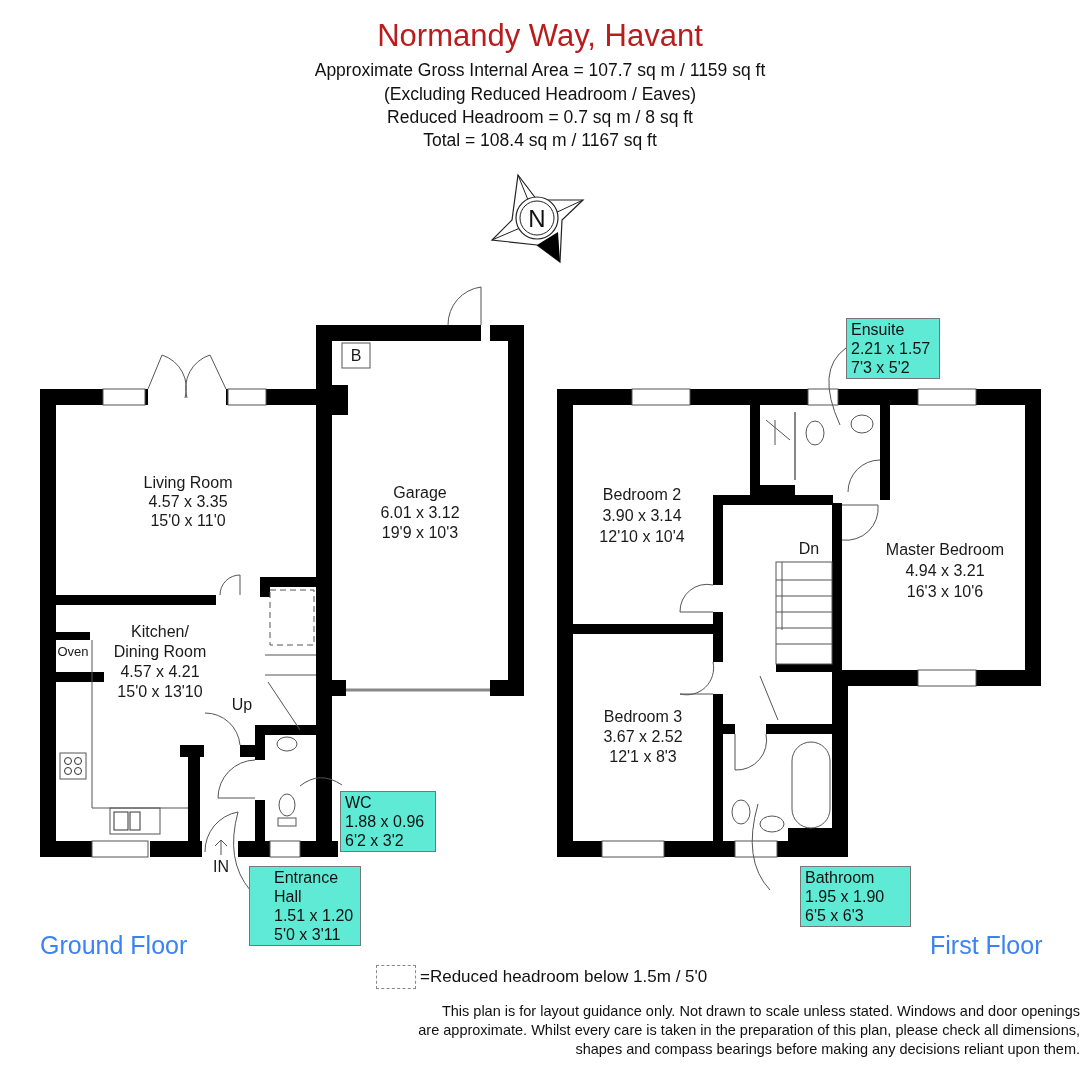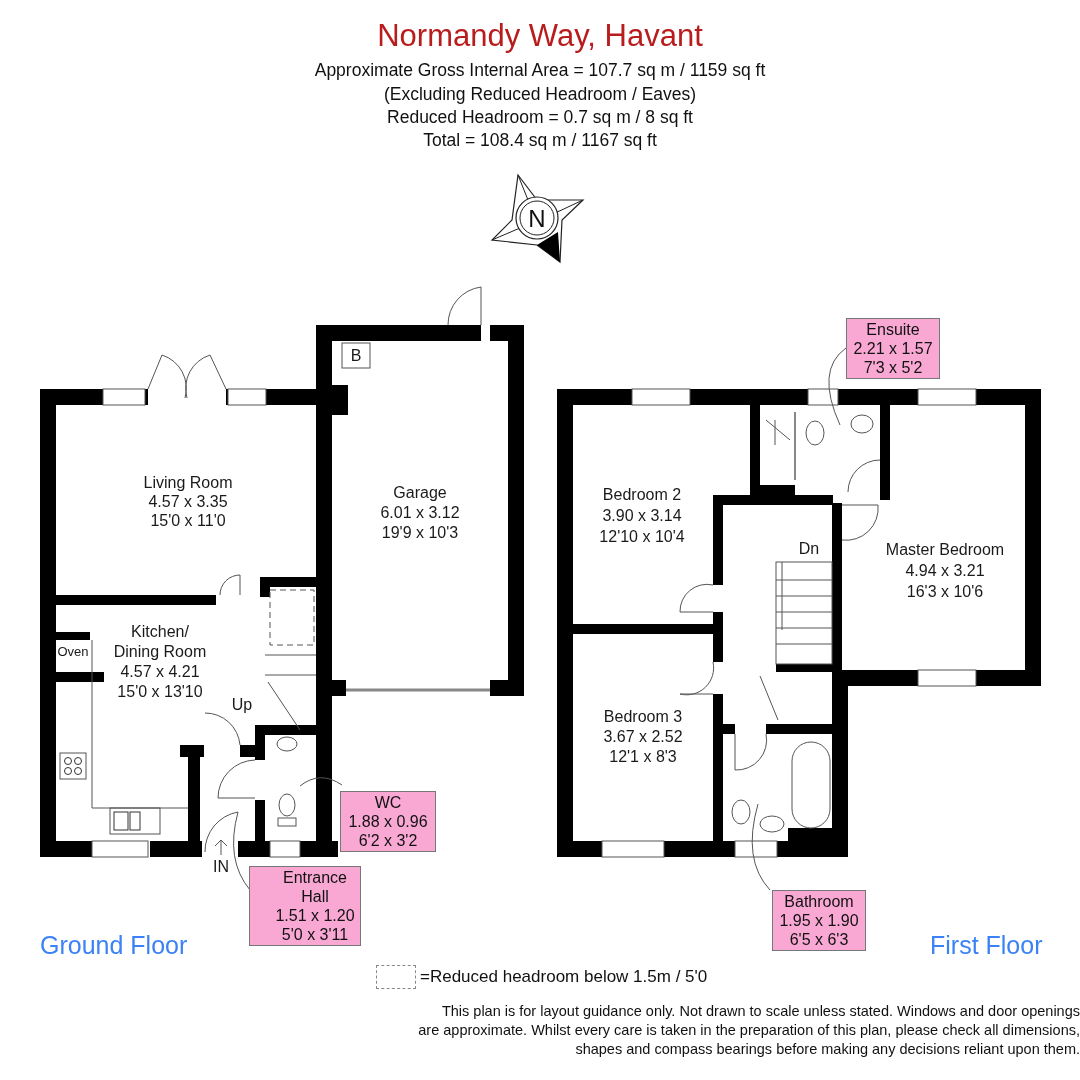--- a/index.html
+++ b/index.html
@@ -8,21 +8,21 @@
   .title{top:18px;font-size:31px;color:#b91c1c;}
   .sub{font-size:17.5px;color:#111;}
   .s1{top:60px}.s2{top:84px}.s3{top:107px}.s4{top:130px}
   svg.plan{position:absolute;left:0;top:0;}
   .room-label{font-size:16px;text-anchor:middle;fill:#1a1a1a;font-family:"Liberation Sans",sans-serif;}
   .small-label{font-size:13px;text-anchor:middle;fill:#1a1a1a;font-family:"Liberation Sans",sans-serif;}
   .floor-label{position:absolute;top:931px;font-size:25px;color:#3b82f6;text-align:right;}
   .legend{position:absolute;top:965px;left:376px;display:flex;align-items:center;font-size:17px;color:#111;}
   .legend-box{width:40px;height:24px;border:1.5px dashed #888;margin-right:4px;box-sizing:border-box;}
   .disclaimer{position:absolute;top:1002px;left:0;width:1080px;text-align:right;font-size:14.5px;line-height:19px;color:#111;}
-  .callout{position:absolute;border:1.5px solid #777;background:#f9a8d4;text-align:center;font-size:16px;line-height:19px;color:#111;padding:1px 4px;box-sizing:border-box;}
+  .callout{position:absolute;border:1.5px solid #777;background:#5eead4;font-size:16px;line-height:19px;color:#111;padding:1px 4px;box-sizing:border-box;}
 </style>
 </head>
 <body>
 
 <div class="hdr title">Normandy Way, Havant</div>
 <div class="hdr sub s1">Approximate Gross Internal Area = 107.7 sq m / 1159 sq ft</div>
 <div class="hdr sub s2">(Excluding Reduced Headroom / Eaves)</div>
 <div class="hdr sub s3">Reduced Headroom = 0.7 sq m / 8 sq ft</div>
 <div class="hdr sub s4">Total = 108.4 sq m / 1167 sq ft</div>
 
@@ -218,21 +218,21 @@
 <div class="callout" style="left:340px;top:791px;width:96px;">
   <div>WC</div>
   <div>1.88 x 0.96</div>
   <div>6'2 x 3'2</div>
 </div>
 <div class="callout" style="left:249px;top:866px;width:112px;padding-left:24px;">
   <div>Entrance Hall</div>
   <div>1.51 x 1.20</div>
   <div>5'0 x 3'11</div>
 </div>
-<div class="callout" style="left:772px;top:866px;width:94px;margin-top:24px;">
+<div class="callout" style="left:800px;top:866px;width:111px;">
   <div>Bathroom</div>
   <div>1.95 x 1.90</div>
   <div>6'5 x 6'3</div>
 </div>
 
 <div class="floor-label" style="left:40px;">Ground Floor</div>
 <div class="floor-label" style="left:930px;">First Floor</div>
 
 <div class="legend">
   <div class="legend-box"></div>

